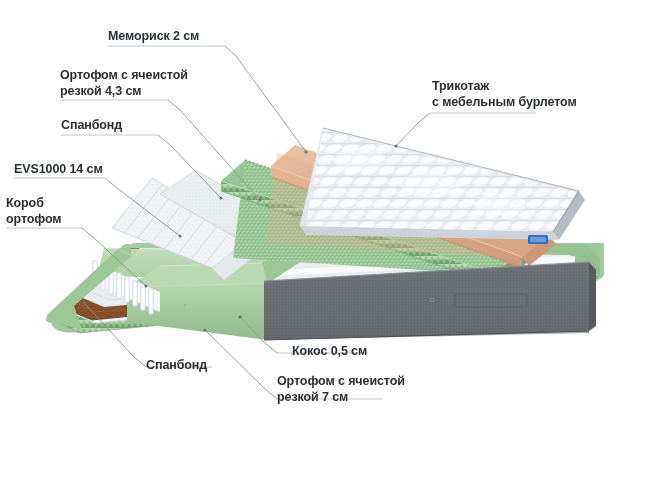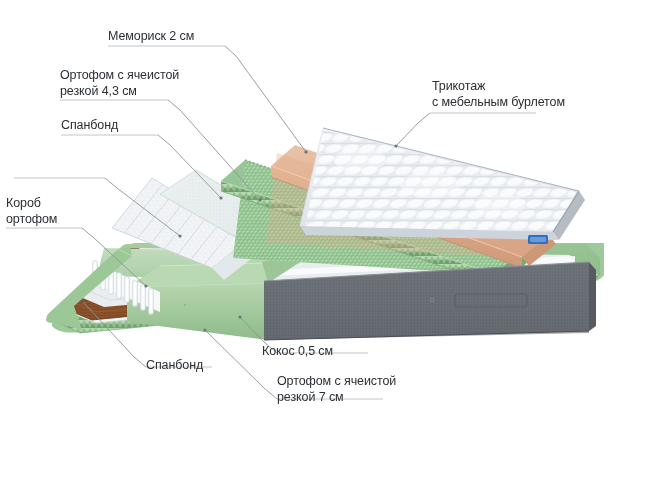--- a/index.html
+++ b/index.html
@@ -1,20 +1,20 @@
 <!DOCTYPE html>
 <html><head>
 <meta charset="utf-8">
 <style>
   html,body{margin:0;padding:0;background:#ffffff;}
   body{width:650px;height:488px;overflow:hidden;position:relative;
        font-family:"Liberation Sans","DejaVu Sans",sans-serif;}
   #stage{position:absolute;left:0;top:0;width:650px;height:488px;background:#fff;}
   .lbl{position:absolute;color:#2b2f33;font-size:12.5px;line-height:15.5px;
-       letter-spacing:-0.1px;white-space:pre;font-weight:400;}
+       letter-spacing:-0.1px;white-space:pre;font-weight:700;}
   svg.art{position:absolute;left:0;top:0;width:650px;height:488px;}
   .leader{fill:none;stroke:#8e9499;stroke-width:0.9;}
   .underline{fill:none;stroke:#b9bfc4;stroke-width:0.9;}
   .dot{fill:#6e7479;}
 </style>
 </head>
 <body>
 
 <div id="stage">
 
@@ -341,24 +341,25 @@
       <circle class="dot" cx="205" cy="330" r="1.6"></circle>
     </g>
   </svg>
 
   <div class="lbl" style="left:108px;top:29px;">Мемориск 2 см</div>
 
   <div class="lbl" style="left:60px;top:68px;"><span>Ортофом с ячеистой</span><br><span>резкой 4,3 см</span></div>
 
   <div class="lbl" style="left:61px;top:118px;">Спанбонд</div>
 
+  <div class="lbl" style="left:14px;top:162px;">EVS1000 14 см</div>
 
   <div class="lbl" style="left:432px;top:79px;"><span>Трикотаж</span><br><span>с мебельным бурлетом</span></div>
 
   <div class="lbl" style="left:6px;top:196px;"><span>Короб</span><br><span>ортофом</span></div>
 
   <div class="lbl" style="left:146px;top:358px;">Спанбонд</div>
 
-  <div class="lbl" style="left:262px;top:344px;">Кокос 0,5 см</div>
+  <div class="lbl" style="left:292px;top:344px;">Кокос 0,5 см</div>
 
   <div class="lbl" style="left:277px;top:374px;"><span>Ортофом с ячеистой</span><br><span>резкой 7 см</span></div>
 
 </div>
 
 </body></html>

